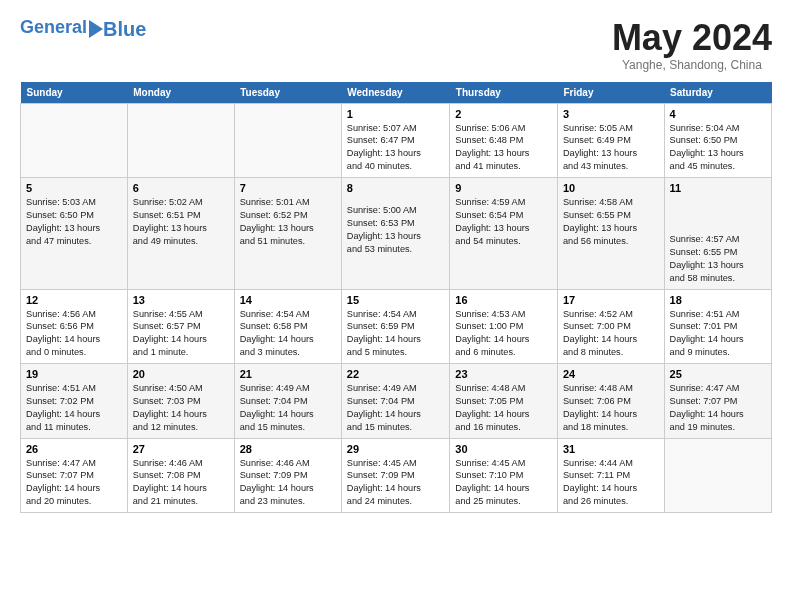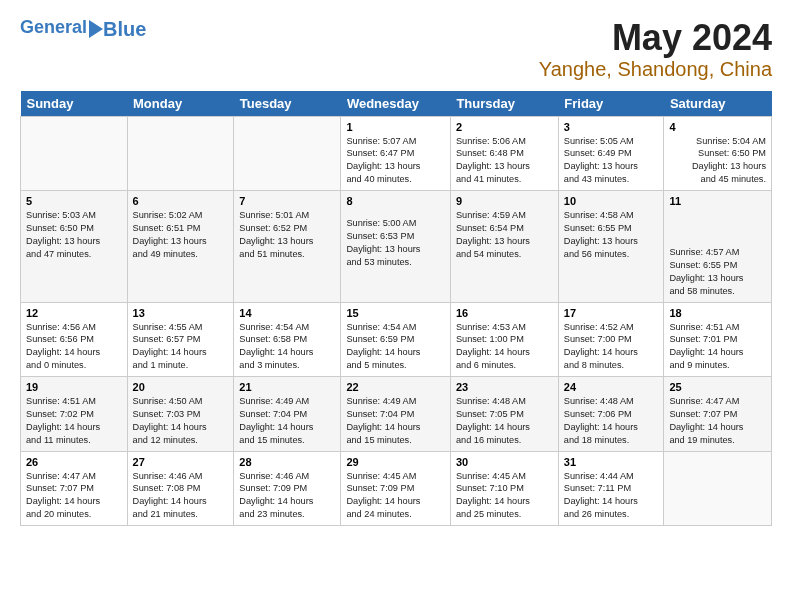--- a/index.html
+++ b/index.html
@@ -44,34 +44,35 @@
     .title-block {
       text-align: right;
     }
     .month-title {
       font-size: 36px;
       font-weight: bold;
       color: #222;
       line-height: 1.1;
     }
     .location {
-      font-size: 20px;
-      color: #a16207;
+      font-size: 12px;
+      color: #737373;
+      text-align: center;
     }
     table {
       width: 100%;
       border-collapse: collapse;
       font-size: 10px;
     }
     thead tr th {
       background-color: #2b6cb0;
       color: #fff;
       text-align: left;
       padding: 5px 6px;
-      font-size: 13px;
+      font-size: 10px;
       font-weight: bold;
     }
     tbody tr td {
       border: 1px solid #ccc;
       vertical-align: top;
       padding: 4px 5px;
       width: 113px;
       min-height: 70px;
       height: 70px;
       background: #fff;
@@ -150,21 +151,21 @@
           </td>
           <td>
             <span class="day-num">3</span>
             <div class="day-info" style="white-space: pre-line;">Sunrise: 5:05 AM
 Sunset: 6:49 PM
 Daylight: 13 hours
 and 43 minutes.</div>
           </td>
           <td>
             <span class="day-num">4</span>
-            <div class="day-info" style="white-space: pre-line; text-align: right;">Sunrise: 5:04 AM
+            <div class="day-info" style="white-space: pre-line;">Sunrise: 5:04 AM
 Sunset: 6:50 PM
 Daylight: 13 hours
 and 45 minutes.</div>
           </td>
         </tr>
         <tr>
           <td>
             <span class="day-num">5</span>
             <div class="day-info" style="white-space: pre-line;">Sunrise: 5:03 AM
 Sunset: 6:50 PM

